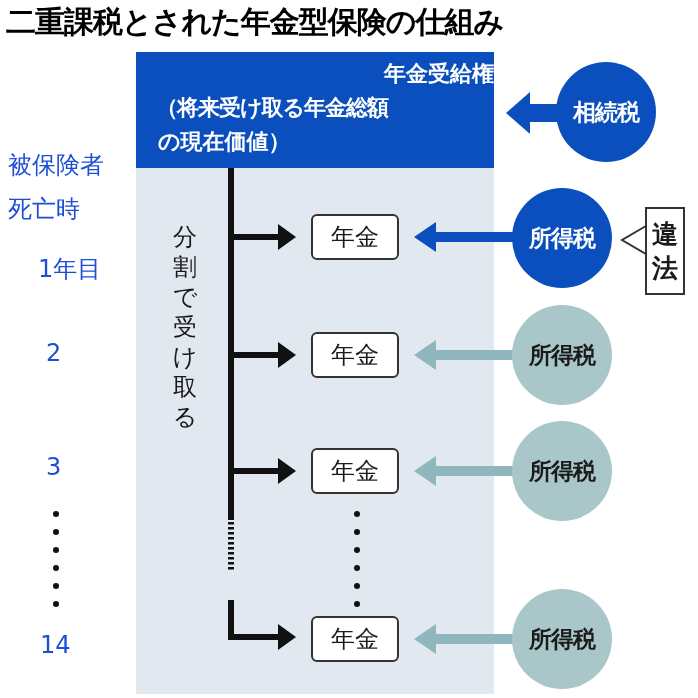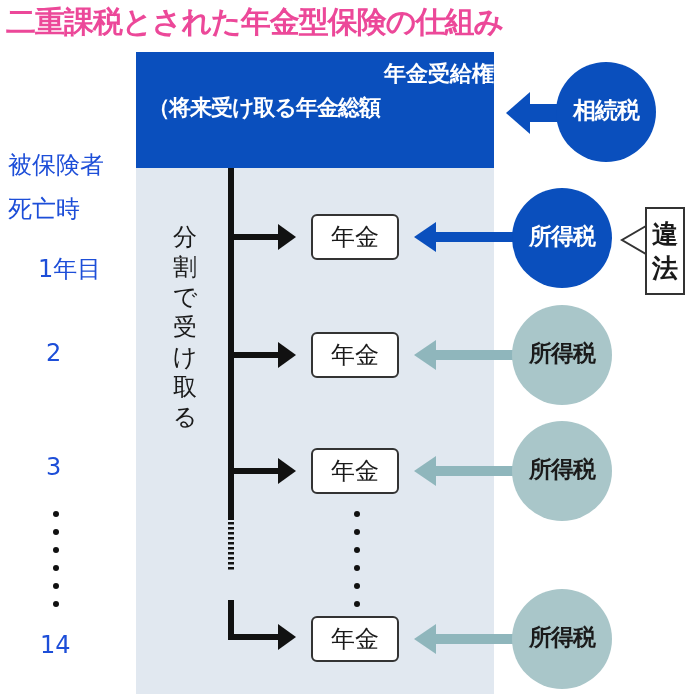--- a/index.html
+++ b/index.html
@@ -1,43 +1,44 @@
 <!DOCTYPE html>
 <html><head>
 <meta charset="utf-8">
 <style>
   html,body{margin:0;padding:0;background:#fff;}
   body{width:698px;height:698px;position:relative;overflow:hidden;font-family:"DejaVu Sans",sans-serif;color:#1a1a1a;}
-  .title{position:absolute;left:6px;top:2px;font-size:30px;font-weight:bold;letter-spacing:-1px;white-space:nowrap;color:#ec4899;}
+  .title{position:absolute;left:6px;top:2px;font-size:30px;font-weight:bold;letter-spacing:-1px;white-space:nowrap;color:#000000;}
   .panel{position:absolute;left:136px;top:52px;width:358px;height:642px;background:#e1e8f0;}
   .header{position:absolute;left:136px;top:52px;width:358px;height:116px;background:#0a4fbd;color:#fff;font-weight:bold;font-size:22px;line-height:32px;}
   .header .l1{position:absolute;left:0;top:6px;width:100%;text-align:right;}
-  .header .l2{position:absolute;left:12px;top:40px;white-space:nowrap;letter-spacing:-1px;}
+  .header .l2{position:absolute;left:20px;top:40px;white-space:nowrap;letter-spacing:-1px;}
   .header .l3{position:absolute;left:22px;top:74px;white-space:nowrap;}
   .side{position:absolute;font-size:24px;line-height:30px;color:#1d4ed8;}
   .vtext{position:absolute;left:170px;top:222px;width:30px;font-size:24px;line-height:30px;text-align:center;}
   .vtext span{display:block;}
   .pbox{position:absolute;left:311px;width:88px;height:46px;border:2px solid #333;border-radius:6px;background:#fff;box-sizing:border-box;font-size:24px;line-height:42px;text-align:center;}
-  .circle{position:absolute;width:100px;height:100px;border-radius:50%;font-size:23px;font-weight:bold;line-height:100px;text-align:center;white-space:nowrap;letter-spacing:-1px;font-family:Liberation Mono, monospace;}
+  .circle{position:absolute;width:100px;height:100px;border-radius:50%;font-size:23px;font-weight:bold;line-height:100px;text-align:center;white-space:nowrap;letter-spacing:-1px;}
   .c-blue{background:#0a4fbd;color:#fff;}
   .c-teal{background:#a9c6c9;color:#1a1a1a;}
   .callout{position:absolute;left:645px;top:207px;width:40px;height:88px;border:2px solid #333;background:#fff;box-sizing:border-box;font-size:26px;font-weight:bold;line-height:34px;text-align:center;padding-top:8px;}
   .callout span{display:block;}
   svg{position:absolute;left:0;top:0;}
 </style>
 </head>
 <body>
 
 <div class="title">二重課税とされた年金型保険の仕組み</div>
 
 <div class="panel"></div>
 
 <div class="header">
   <div class="l1">年金受給権</div>
   <div class="l2">（将来受け取る年金総額</div>
+  <div class="l3">の現在価値）</div>
 </div>
 
 <div class="side" style="left:8px;top:150px;">被保険者</div>
 <div class="side" style="left:8px;top:194px;">死亡時</div>
 <div class="side" style="left:38px;top:222px;margin-top:32px;">1年目</div>
 <div class="side" style="left:46px;top:338px;">2</div>
 <div class="side" style="left:46px;top:452px;">3</div>
 <div class="side" style="left:40px;top:630px;">14</div>
 
 <div class="vtext">

